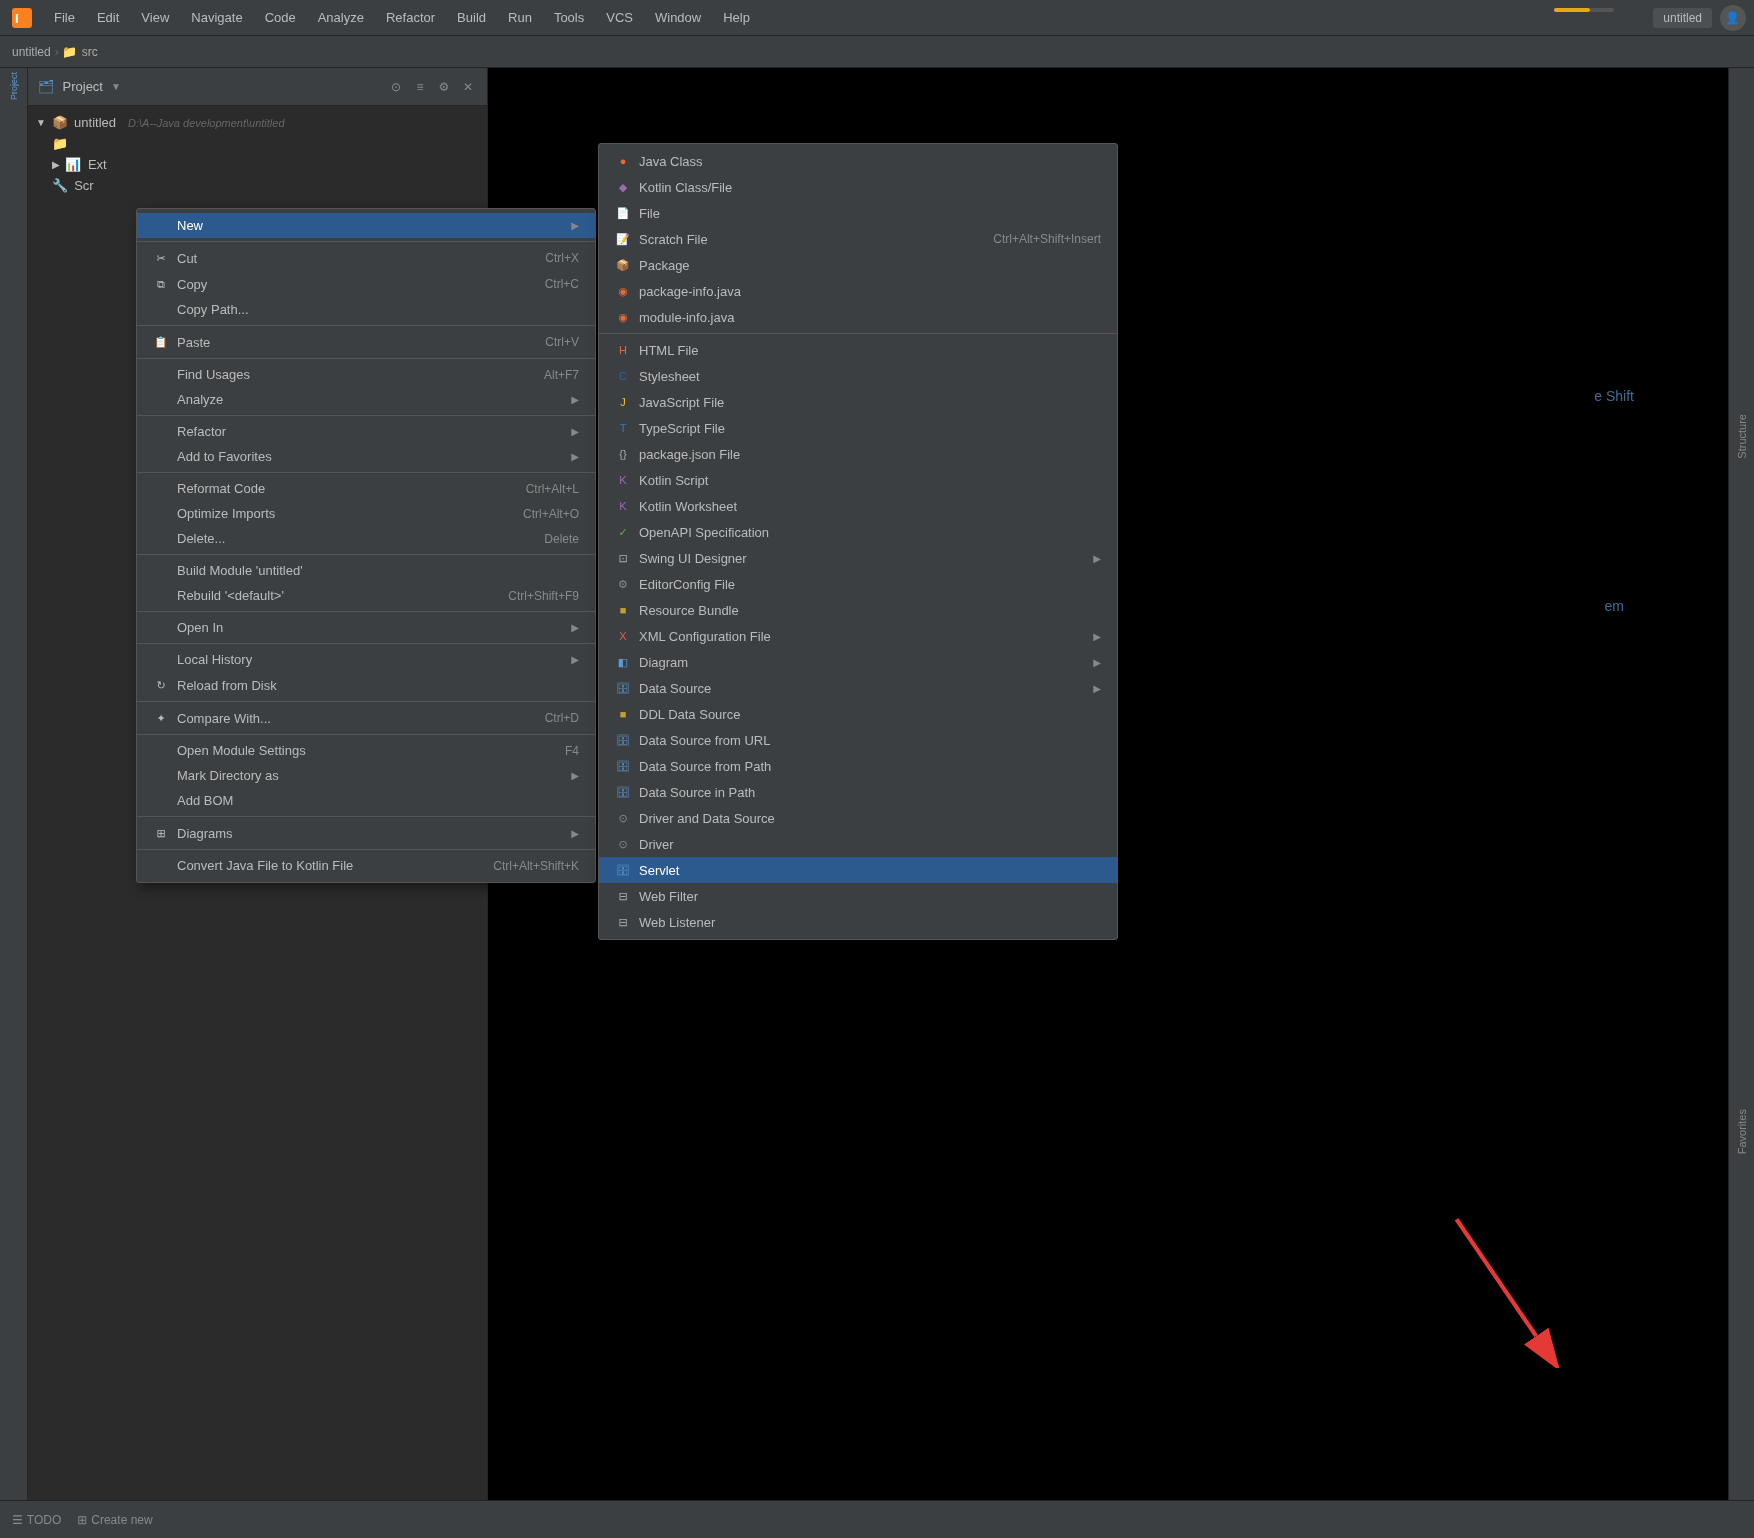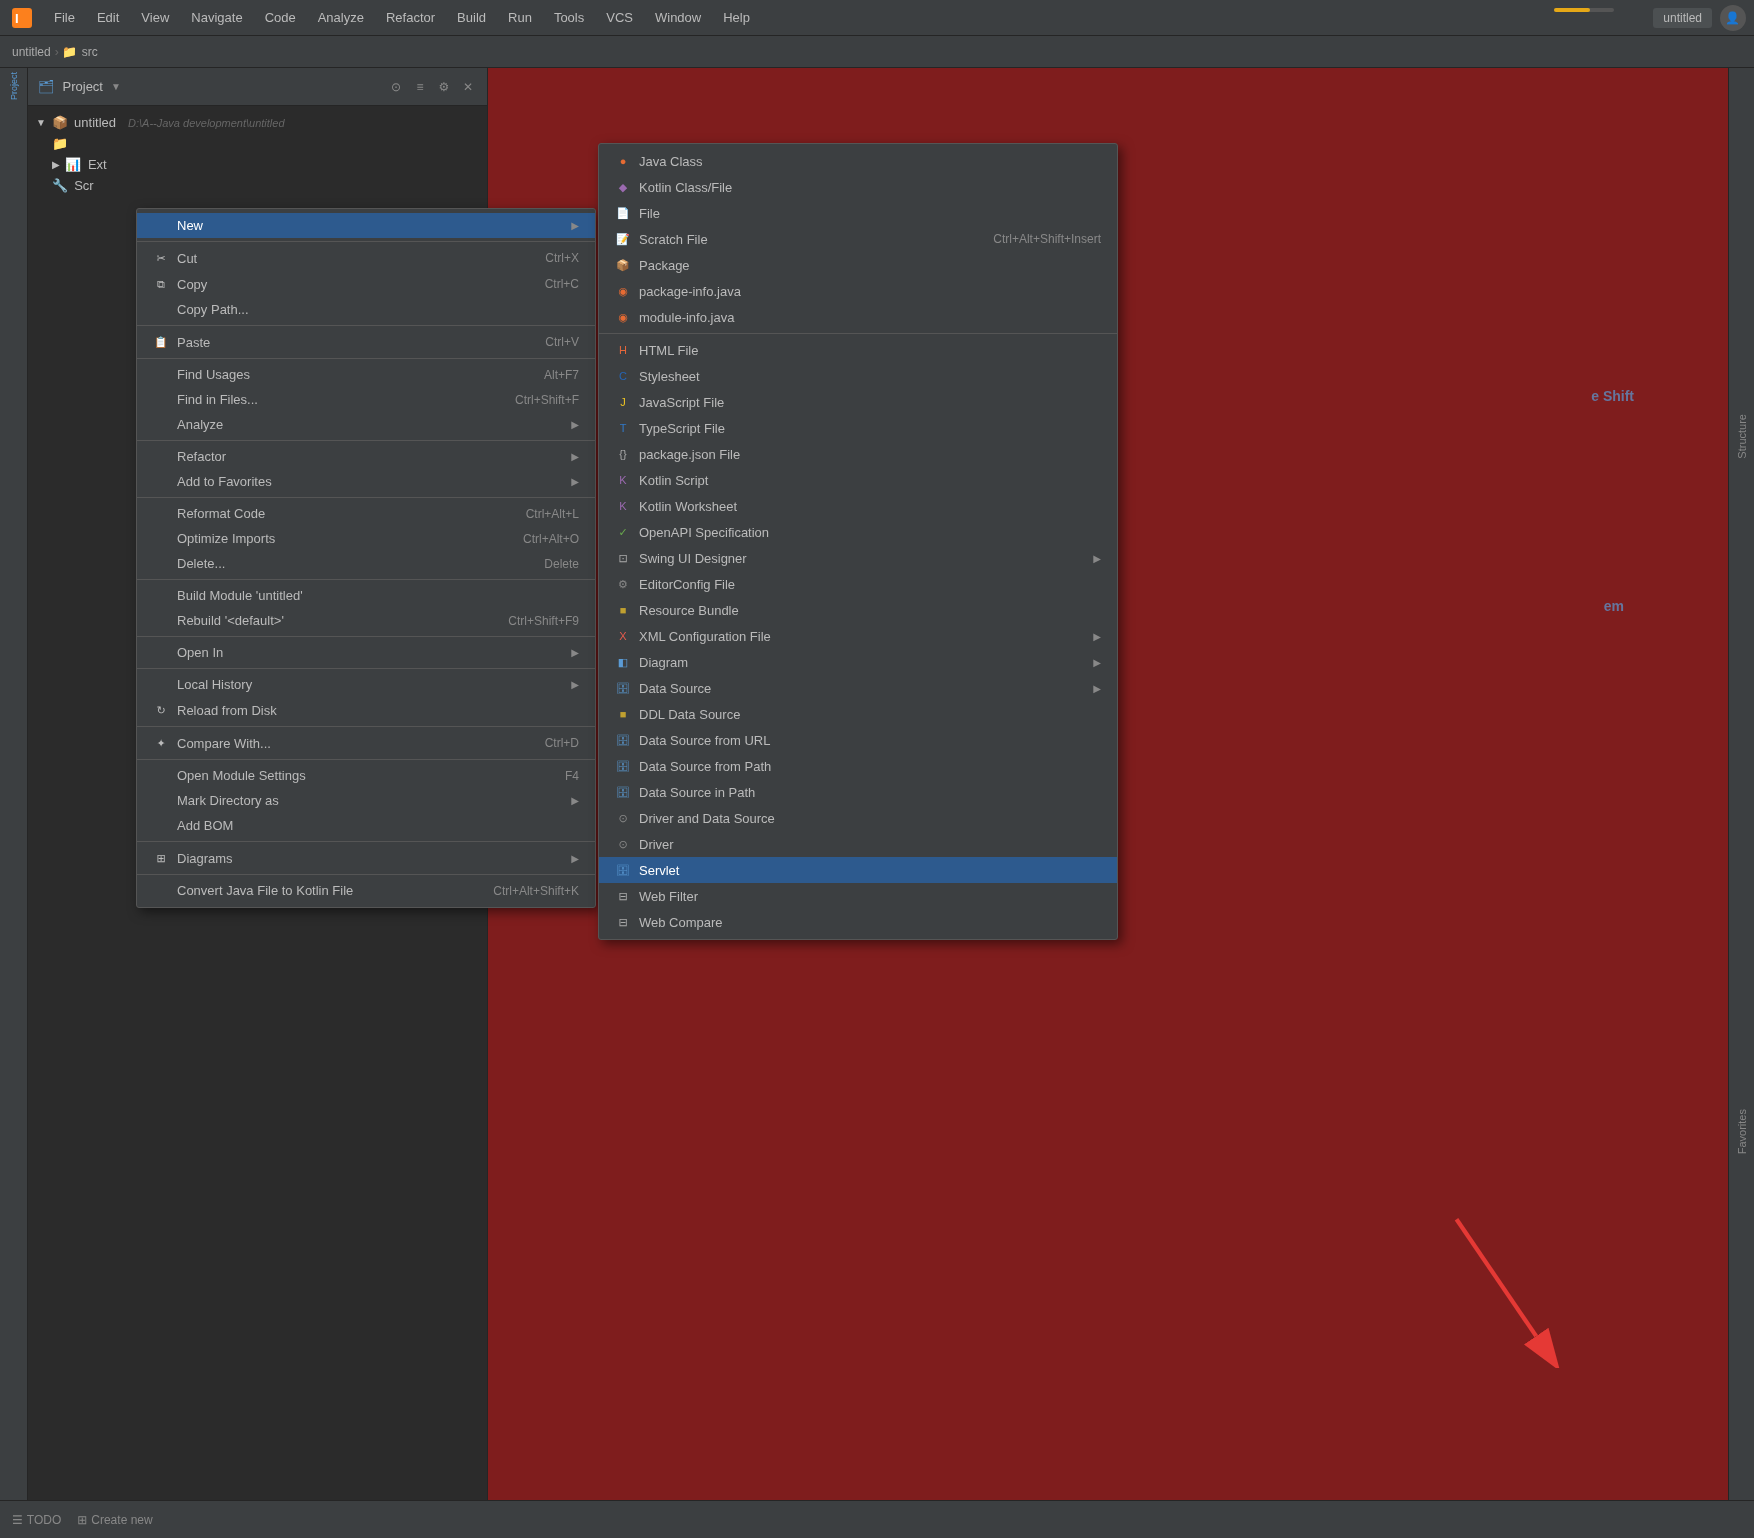--- a/index.html
+++ b/index.html
@@ -417,25 +417,20 @@
         <span class="shortcut">Ctrl+V</span>
       </div>
       <div class="ctx-separator"></div>
       <div class="ctx-item">
         <div class="ctx-icon-spacer"></div>
         <span>Find Usages</span>
         <span class="shortcut">Alt+F7</span>
       </div>
       <div class="ctx-item">
         <div class="ctx-icon-spacer"></div>
-        <span>Find in Files...</span>
-        <span class="shortcut">Ctrl+Shift+F</span>
-      </div>
-      <div class="ctx-item">
-        <div class="ctx-icon-spacer"></div>
         <span>Analyze</span>
         <span class="arrow">▶</span>
       </div>
       <div class="ctx-separator"></div>
       <div class="ctx-item">
         <div class="ctx-icon-spacer"></div>
         <span>Refactor</span>
         <span class="arrow">▶</span>
       </div>
       <div class="ctx-item">
@@ -638,26 +633,26 @@
       <div class="ctx-item highlighted">
         <div class="ctx-icon icon-servlet">🗄</div>
         <span>Servlet</span>
       </div>
       <div class="ctx-item">
         <div class="ctx-icon icon-web-filter">⊟</div>
         <span>Web Filter</span>
       </div>
       <div class="ctx-item">
         <div class="ctx-icon icon-web-listener">⊟</div>
-        <span>Web Compare</span>
+        <span>Web Listener</span>
       </div>
     </div>
   </div>
 
-  <div style="flex:1; background:#7f1d1d; position:relative; overflow:hidden;font-weight:bold;">
+  <div style="flex:1; background:#000000; position:relative; overflow:hidden;">
 
     <svg class="red-arrow" viewBox="0 0 120 160" style="position:absolute; right:190px; bottom:170px; width:130px; height:170px; z-index:200; pointer-events:none;">
       <defs>
         <marker id="arrowhead" markerWidth="10" markerHeight="7" refX="0" refY="3.5" orient="auto">
           <polygon points="0 0, 10 3.5, 0 7" fill="#e53935"></polygon>
         </marker>
       </defs>
       <line x1="20" y1="20" x2="95" y2="130" stroke="#e53935" stroke-width="4" marker-end="url(#arrowhead)"></line>
     </svg>
 

